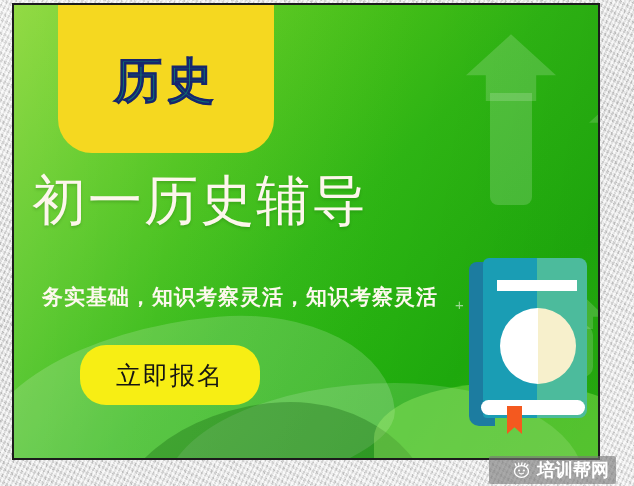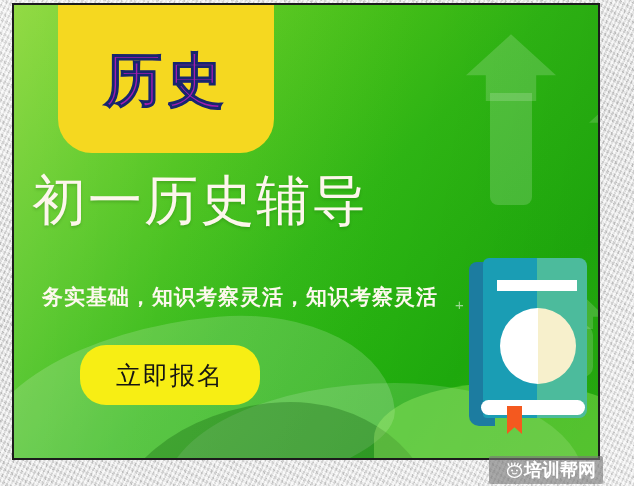--- a/index.html
+++ b/index.html
@@ -133,23 +133,23 @@
     width: 216px;
     height: 156px;
     background: #f5d820;
     border-radius: 0 0 34px 34px;
     display: flex;
     align-items: center;
     justify-content: center;
   }
   #subject-badge-label {
     font-family: "DejaVu Sans", "Liberation Sans", sans-serif;
-    font-size: 58px;
+    font-size: 48px;
     font-weight: bold;
-    color: #a21caf;
+    color: #0f766e;
     letter-spacing: 4px;
     line-height: 1;
     margin-top: 10px;
     -webkit-text-stroke: 1px #16266e;
   }
 
   
   #headline {
     position: absolute;
     left: 18px;
@@ -272,25 +272,25 @@
   .sparkle { position: absolute; color: rgba(255,255,255,0.55); font-size: 15px; line-height: 1; }
   #sparkle-1 { left: 441px; top: 292px; }
   #sparkle-2 { left: 585px; top: 272px; font-size: 11px; }
 
   
   #watermark {
     position: absolute;
     left: 489px;
     top: 456px;
     height: 28px;
-    padding: 0 7px 0 16px;
+    padding: 0 7px 0 23px;
     background: rgba(120,120,120,0.62);
     display: flex;
     align-items: center;
-    gap: 0;
+    gap: 6px;
     border-radius: 2px;
   }
   #watermark-icon { width: 19px; height: 19px; display: block; }
   #watermark-text {
     font-family: "DejaVu Sans", "Liberation Sans", sans-serif;
     font-size: 18px;
     font-weight: bold;
     color: #ffffff;
     letter-spacing: 0px;
     line-height: 1;

